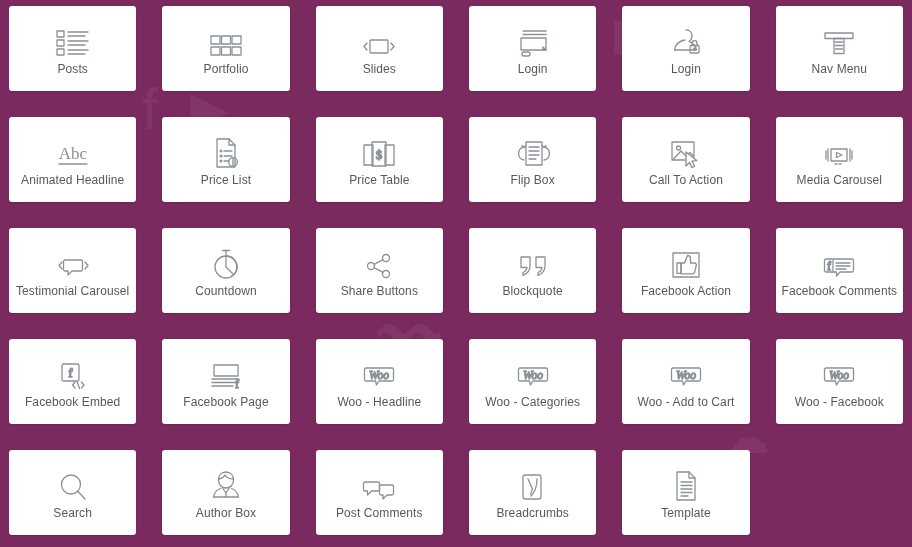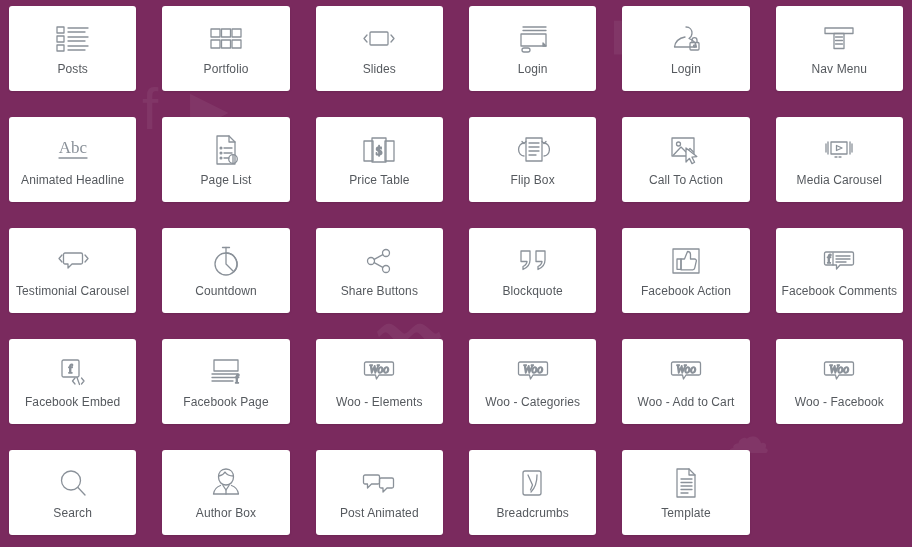--- a/index.html
+++ b/index.html
@@ -53,21 +53,21 @@
     align-items: center;
     justify-content: center;
     gap: 4px;
     box-shadow: 0 1px 2px rgba(0,0,0,0.12);
     cursor: pointer;
     overflow: hidden;
   }
   .card .ico {
     height: 38px;
     display: flex;
-    align-items: center;
+    align-items: flex-end;
     justify-content: center;
     color: #8a9199;
   }
   .card .ico svg { display: block; }
   .card .lbl {
     font-size: 12px;
     color: #55595e;
     text-align: center;
     line-height: 1.2;
     white-space: nowrap;
@@ -191,21 +191,21 @@
             <line x1="12" y1="14" x2="20" y2="14"></line>
      <circle cx="9" cy="19" r=".9"></circle>
             <line x1="12" y1="19" x2="20" y2="19"></line>
      <circle cx="9" cy="24" r=".9"></circle>
             <line x1="12" y1="24" x2="17" y2="24"></line>
      <circle cx="21" cy="25" r="4.3"></circle>
             <line x1="21" y1="21.5" x2="21" y2="28.5"></line>
           </g>
         </svg>
       </div>
-      <div class="lbl">Page List</div>
+      <div class="lbl">Price List</div>
     </div>
     <div class="card">
       <div class="ico">
         <svg width="34" height="30" viewBox="0 0 34 30">
           <g fill="none" stroke="currentColor" stroke-width="1.3" stroke-linecap="round" stroke-linejoin="round">
      <rect x="2" y="6" width="9" height="20"></rect>
             <rect x="23" y="6" width="9" height="20"></rect>
      <rect x="10" y="3" width="14" height="24"></rect>
      <text x="17" y="20" text-anchor="middle" font-family="Liberation Serif, serif" font-size="13" fill="currentColor">$</text>
           </g>
@@ -367,21 +367,21 @@
     </div>
     <div class="card">
       <div class="ico">
         <svg width="34" height="26" viewBox="0 0 34 26">
           <g fill="none" stroke="currentColor" stroke-width="1.3" stroke-linecap="round" stroke-linejoin="round">
      <path d="M4 3 h26 a1.5 1.5 0 0 1 1.5 1.5 v10 a1.5 1.5 0 0 1 -1.5 1.5 h-13 l-2.5 4 l-1 -4 h-9.5 a1.5 1.5 0 0 1 -1.5 -1.5 v-10 a1.5 1.5 0 0 1 1.5 -1.5 z"></path>
      <text x="17" y="13.5" text-anchor="middle" font-family="Liberation Serif, serif" font-style="italic" font-size="11.5" fill="currentColor">Woo</text>
           </g>
         </svg>
       </div>
-      <div class="lbl">Woo - Elements</div>
+      <div class="lbl">Woo - Headline</div>
     </div>
     <div class="card">
       <div class="ico">
         <svg width="34" height="26" viewBox="0 0 34 26">
           <g fill="none" stroke="currentColor" stroke-width="1.3" stroke-linecap="round" stroke-linejoin="round">
      <path d="M4 3 h26 a1.5 1.5 0 0 1 1.5 1.5 v10 a1.5 1.5 0 0 1 -1.5 1.5 h-13 l-2.5 4 l-1 -4 h-9.5 a1.5 1.5 0 0 1 -1.5 -1.5 v-10 a1.5 1.5 0 0 1 1.5 -1.5 z"></path>
      <text x="17" y="13.5" text-anchor="middle" font-family="Liberation Serif, serif" font-style="italic" font-size="11.5" fill="currentColor">Woo</text>
           </g>
         </svg>
       </div>
@@ -436,21 +436,21 @@
     </div>
     <div class="card">
       <div class="ico">
         <svg width="34" height="24" viewBox="0 0 34 24">
           <g fill="none" stroke="currentColor" stroke-width="1.3" stroke-linecap="round" stroke-linejoin="round">
      <path d="M3 4 h13 a1.5 1.5 0 0 1 1.5 1.5 v6 a1.5 1.5 0 0 1 -1.5 1.5 h-6.5 l-4 4 v-4 h-2.5 a1.5 1.5 0 0 1 -1.5 -1.5 v-6 a1.5 1.5 0 0 1 1.5 -1.5 z"></path>
      <path d="M19 7 h11 a1.5 1.5 0 0 1 1.5 1.5 v7 a1.5 1.5 0 0 1 -1.5 1.5 h-5 l-4 4 v-4 h-2 a1.5 1.5 0 0 1 -1.5 -1.5 v-7 a1.5 1.5 0 0 1 1.5 -1.5 z"></path>
           </g>
         </svg>
       </div>
-      <div class="lbl">Post Animated</div>
+      <div class="lbl">Post Comments</div>
     </div>
     <div class="card">
       <div class="ico">
         <svg width="30" height="30" viewBox="0 0 30 30">
           <g fill="none" stroke="currentColor" stroke-width="1.3" stroke-linecap="round" stroke-linejoin="round">
      <path d="M7 3 h14 a2 2 0 0 1 2 2 v20 a2 2 0 0 1 -2 2 h-14 a2 2 0 0 1 -2 -2 v-20 a2 2 0 0 1 2 -2 z"></path>
      <path d="M10 7 l4.5 10 l-2 5"></path>
             <path d="M19 7 c0 8 -2 13 -6 17"></path>
           </g>
         </svg>

